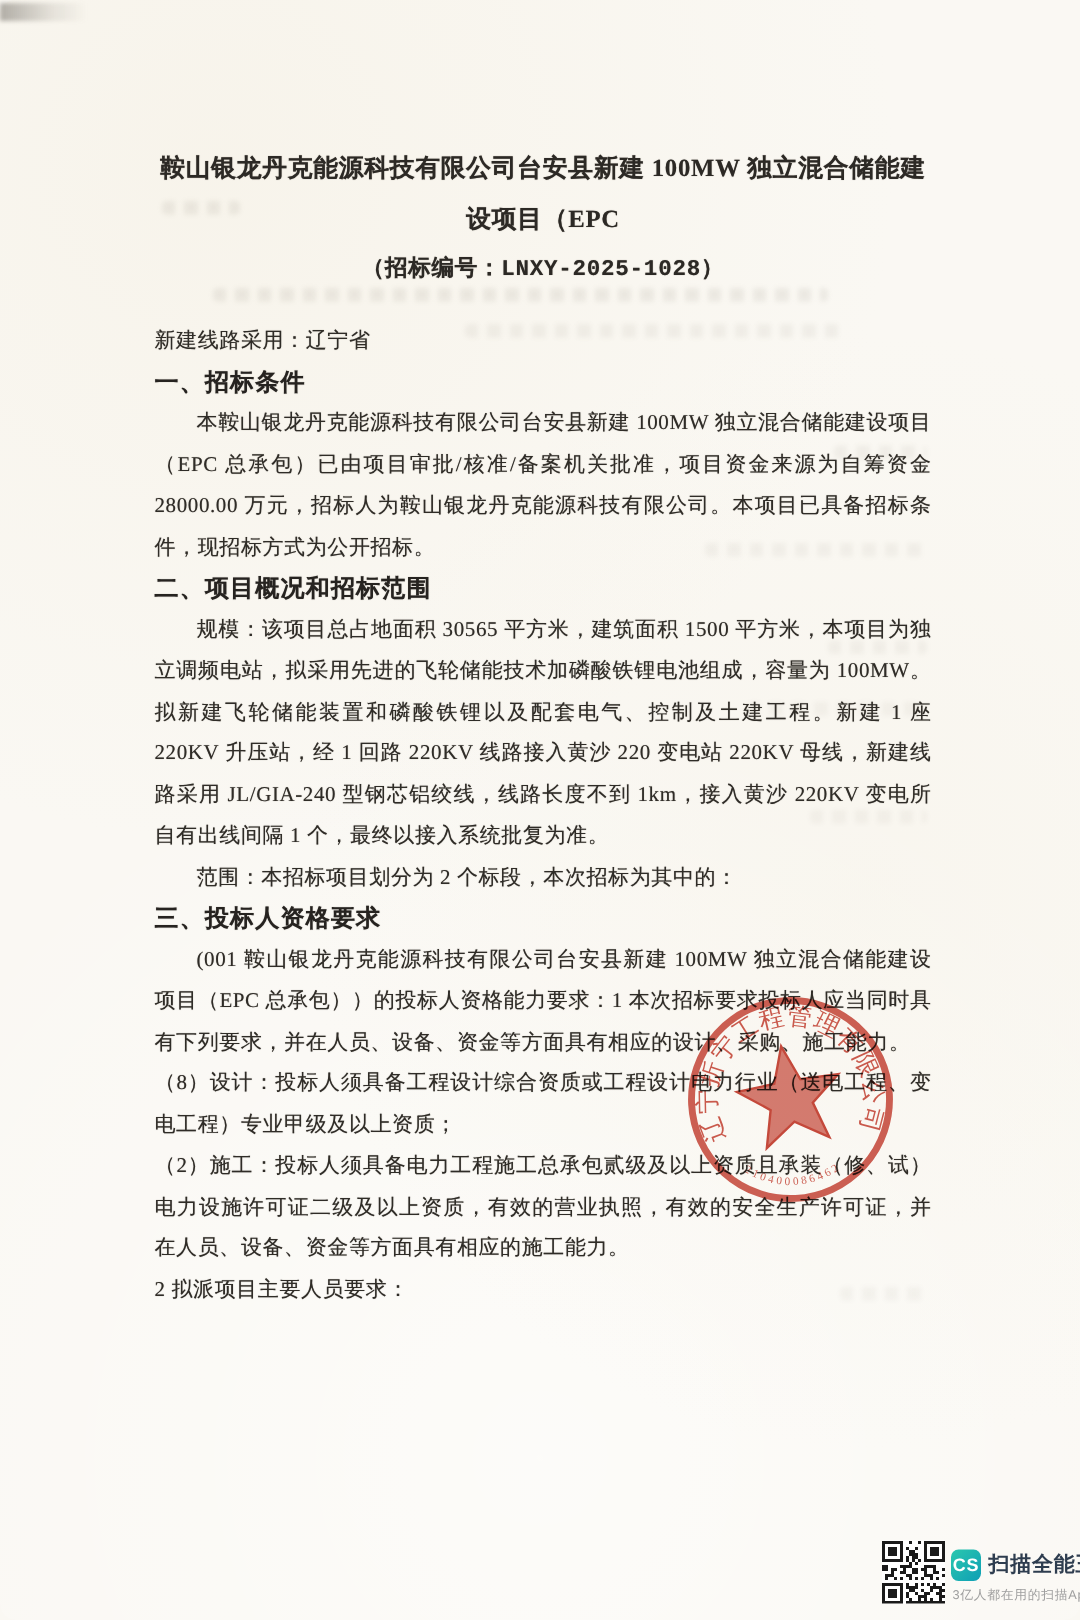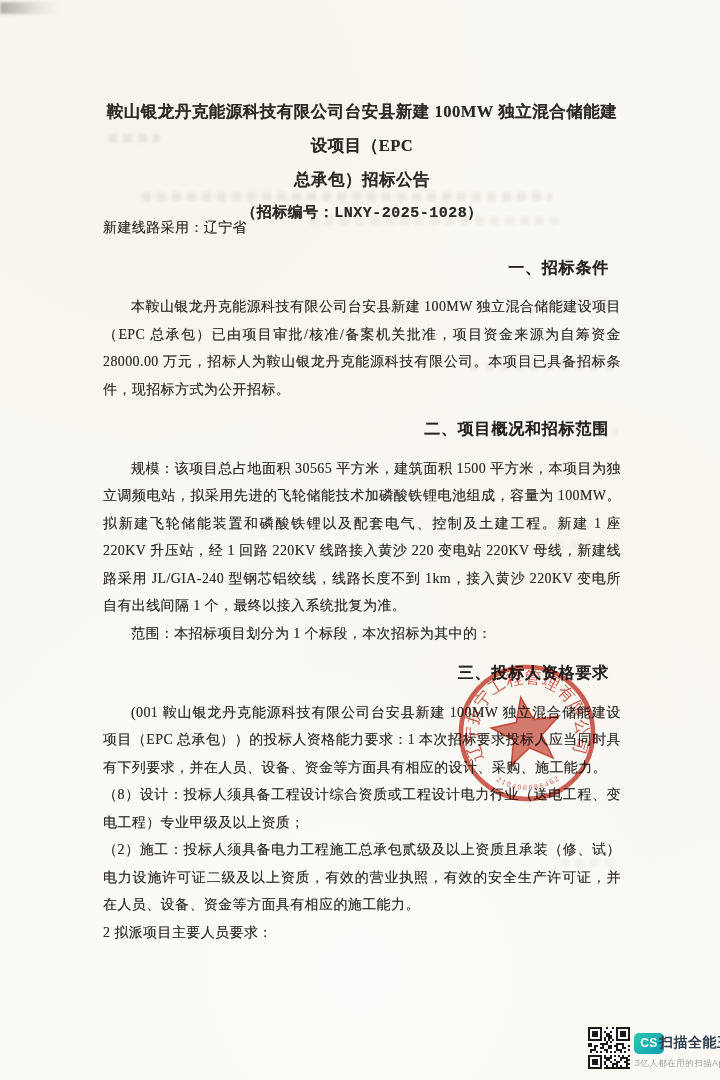--- a/index.html
+++ b/index.html
@@ -39,36 +39,36 @@
   .title-block .bid-no{font-size:15px;font-family:Liberation Mono, monospace;}
   
   .doc-body{
     position:absolute;left:103px;top:214px;width:518px;
     font-size:14px;line-height:27.5px;color:#2f2c27;
     text-align:justify;letter-spacing:.4px;
     text-shadow:0 0 .6px rgba(70,64,56,.6);
   }
   .doc-body p{margin:0;}
   .doc-body h2{
-    margin:12px;font-size:16px;line-height:27.5px;font-weight:700;
-    color:#262320;letter-spacing:.8px;text-align:right;
+    margin:0;font-size:16px;line-height:27.5px;font-weight:700;
+    color:#262320;letter-spacing:.8px;text-align:left;
   }
   .indent{text-indent:2em;}
   
   .seal{
     position:absolute;left:451px;top:657px;width:152px;height:152px;
     mix-blend-mode:multiply;opacity:.92;transform:rotate(-3deg);
     pointer-events:none;
   }
   .seal text{font-family:"Liberation Serif","DejaVu Serif",serif;}
   
   .scan-footer{position:absolute;left:588px;top:1027px;width:132px;height:44px;}
   .qr{position:absolute;left:0;top:0;width:42px;height:42px;background:#fff;}
   .cs-badge{
-    position:absolute;left:46px;top:6px;width:30px;height:21px;border-radius:5px;
+    position:absolute;left:46px;top:6px;width:20px;height:21px;border-radius:5px;
     background:linear-gradient(135deg,#2ac7ae,#0f9fb5);
     color:#ffffff;font-family:"Liberation Sans","DejaVu Sans",sans-serif;
     font-weight:700;font-size:12px;line-height:21px;text-align:center;letter-spacing:.5px;
   }
   .cs-brand{
     position:absolute;left:71px;top:7px;white-space:nowrap;
     font-family:"Liberation Sans","DejaVu Sans",sans-serif;
     font-weight:700;font-size:14px;color:#2e3d4f;letter-spacing:.5px;
   }
   .cs-tagline{
@@ -91,33 +91,32 @@
     <div class="smudge" style="left:556px;top:297px;width:62px;opacity:.4;"></div>
     <div class="smudge" style="left:470px;top:362px;width:148px;opacity:.35;"></div>
     <div class="smudge" style="left:552px;top:427px;width:66px;opacity:.35;"></div>
     <div class="smudge" style="left:498px;top:468px;width:120px;opacity:.3;"></div>
     <div class="smudge" style="left:540px;top:540px;width:78px;opacity:.3;"></div>
     <div class="smudge" style="left:560px;top:858px;width:58px;opacity:.3;"></div>
   </div>
 
   <div class="title-block">
     <div>鞍山银龙丹克能源科技有限公司台安县新建 100MW 独立混合储能建设项目（EPC</div>
-    <div>总承包）招标公告</div>
     <div class="bid-no">（招标编号：LNXY-2025-1028）</div>
   </div>
 
   <div class="doc-body">
     <p>新建线路采用：辽宁省</p>
 
     <h2>一、招标条件</h2>
     <p class="indent">本鞍山银龙丹克能源科技有限公司台安县新建 100MW 独立混合储能建设项目（EPC 总承包）已由项目审批/核准/备案机关批准，项目资金来源为自筹资金 28000.00 万元，招标人为鞍山银龙丹克能源科技有限公司。本项目已具备招标条件，现招标方式为公开招标。</p>
 
     <h2>二、项目概况和招标范围</h2>
     <p class="indent">规模：该项目总占地面积 30565 平方米，建筑面积 1500 平方米，本项目为独立调频电站，拟采用先进的飞轮储能技术加磷酸铁锂电池组成，容量为 100MW。拟新建飞轮储能装置和磷酸铁锂以及配套电气、控制及土建工程。新建 1 座 220KV 升压站，经 1 回路 220KV 线路接入黄沙 220 变电站 220KV 母线，新建线路采用 JL/GIA-240 型钢芯铝绞线，线路长度不到 1km，接入黄沙 220KV 变电所自有出线间隔 1 个，最终以接入系统批复为准。</p>
-    <p class="indent">范围：本招标项目划分为 1 个标段，本次招标为其中的：</p>
+    <p class="indent">范围：本招标项目划分为 2 个标段，本次招标为其中的：</p>
 
     <h2>三、投标人资格要求</h2>
     <p class="indent">(001 鞍山银龙丹克能源科技有限公司台安县新建 100MW 独立混合储能建设项目（EPC 总承包））的投标人资格能力要求：1 本次招标要求投标人应当同时具有下列要求，并在人员、设备、资金等方面具有相应的设计、采购、施工能力。</p>
     <p>（8）设计：投标人须具备工程设计综合资质或工程设计电力行业（送电工程、变电工程）专业甲级及以上资质；</p>
     <p>（2）施工：投标人须具备电力工程施工总承包贰级及以上资质且承装（修、试）电力设施许可证二级及以上资质，有效的营业执照，有效的安全生产许可证，并在人员、设备、资金等方面具有相应的施工能力。</p>
     <p>2 拟派项目主要人员要求：</p>
   </div>
 
   <svg class="seal" viewBox="-76 -76 152 152">
     <defs>

